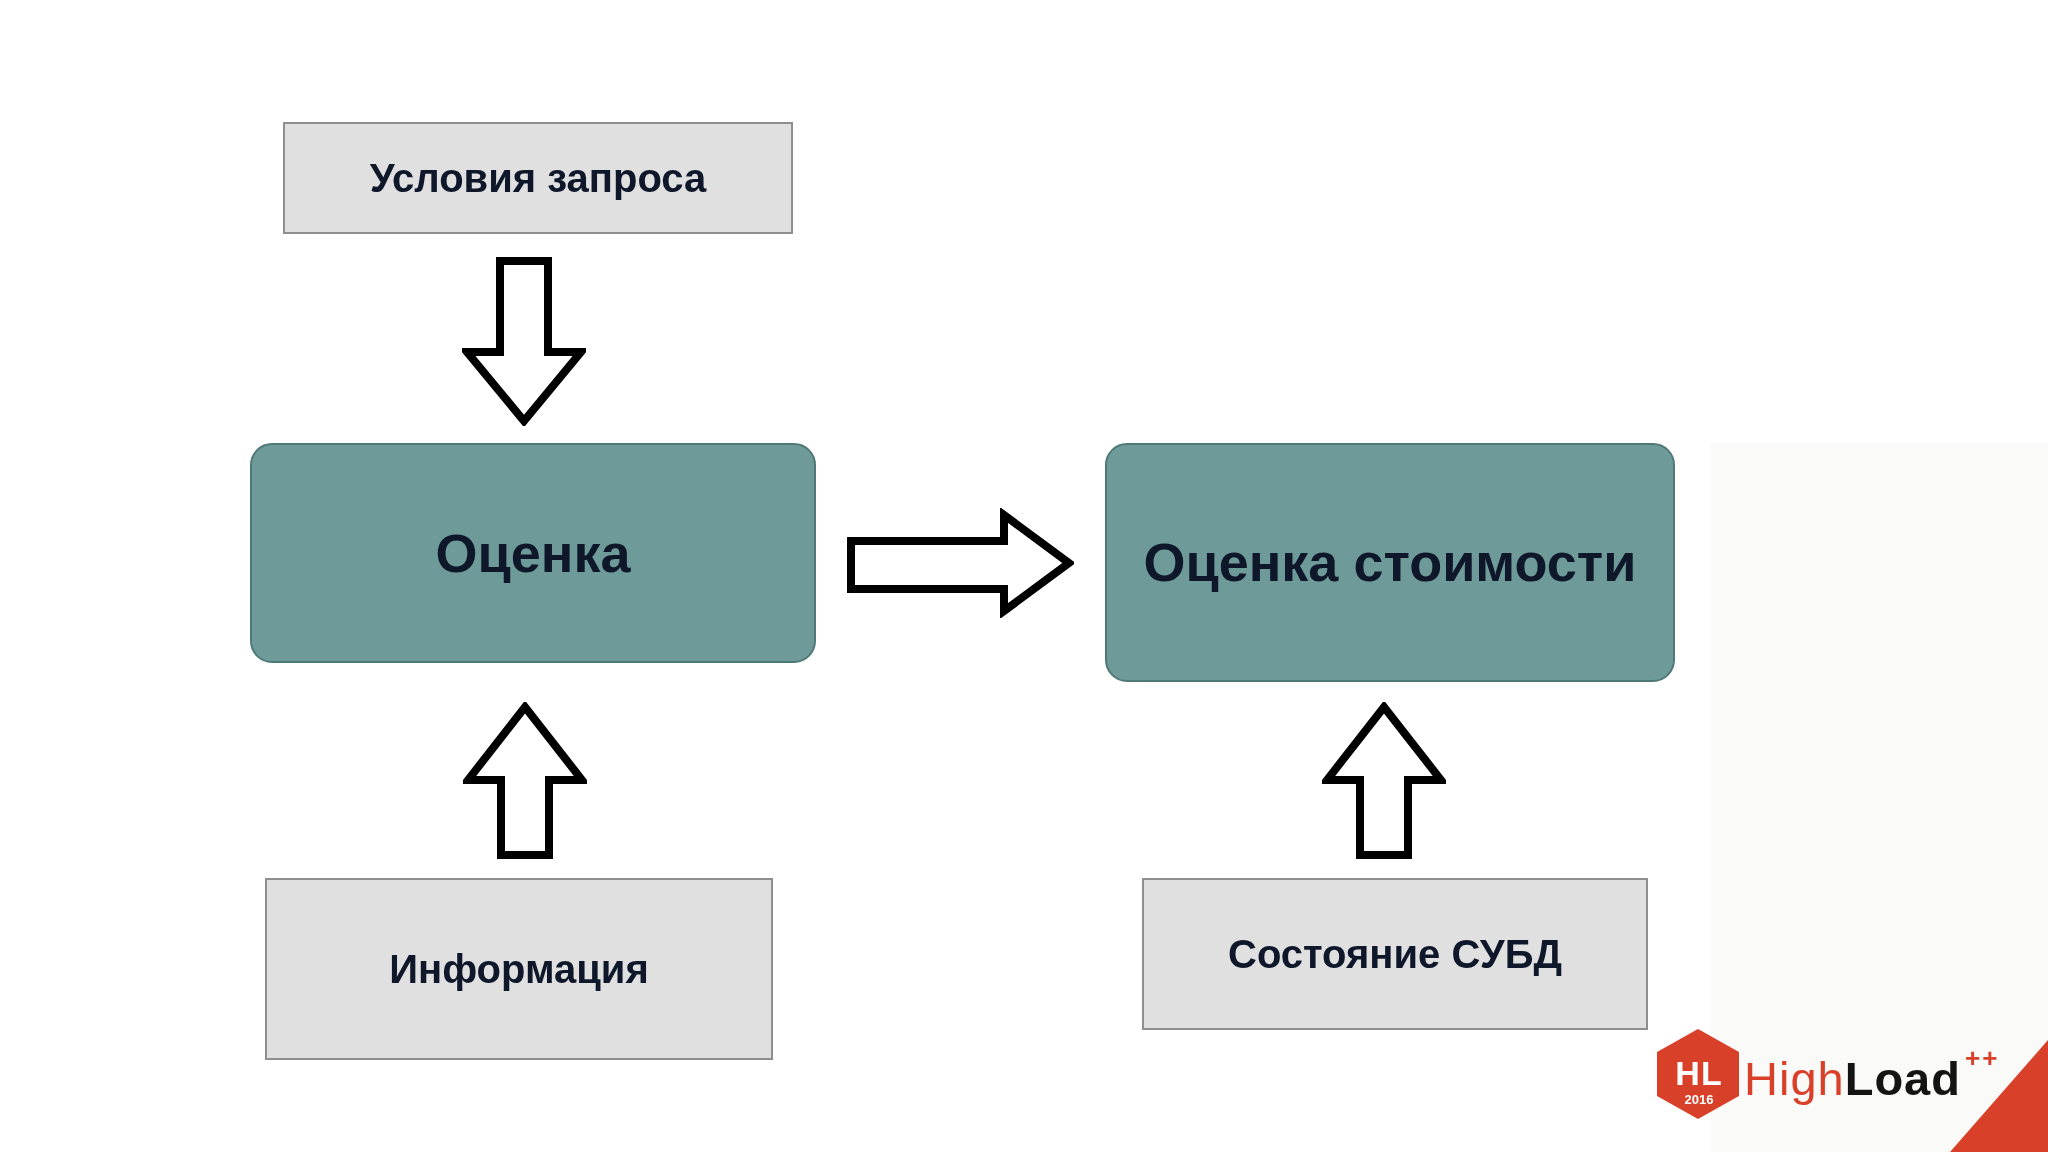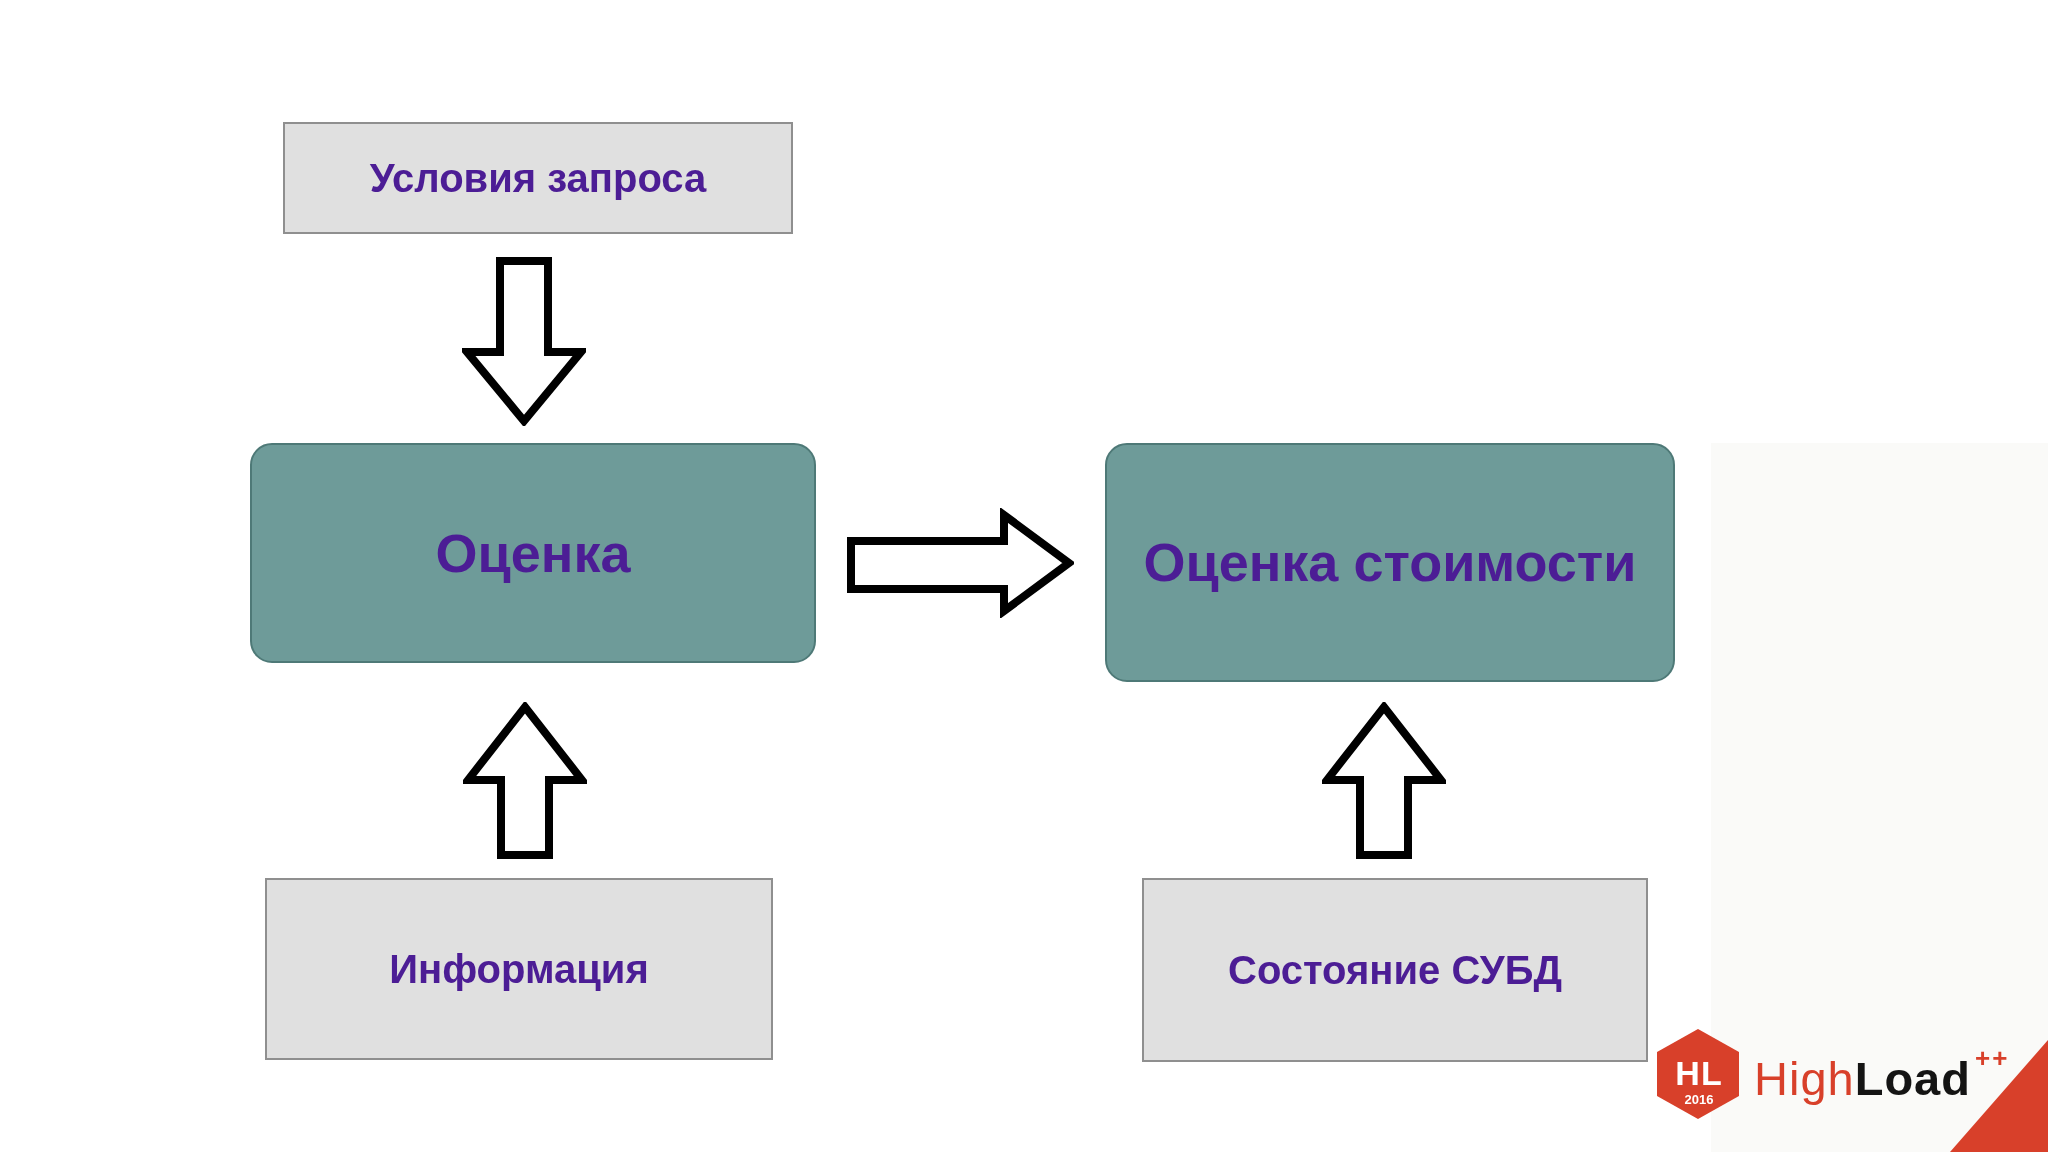--- a/index.html
+++ b/index.html
@@ -13,21 +13,21 @@
     background: #ffffff;
     overflow: hidden;
     font-family: "Liberation Sans", sans-serif;
   }
   .node {
     position: absolute;
     display: flex;
     align-items: center;
     justify-content: center;
     text-align: left;
-    color: #4c1d95;
+    color: #0f172a;
     font-weight: bold;
     box-sizing: border-box;
   }
   .node .lines { display: block; }
   .gray-box {
     background: #e0e0e0;
     border: 2px solid #8f8f8f;
     font-size: 40px;
     line-height: 1.3;
   }
@@ -35,21 +35,21 @@
     background: #6e9b99;
     border: 2px solid #4e7977;
     border-radius: 22px;
     font-size: 54px;
     line-height: 1.38;
   }
   #box-query        { left: 283px;  top: 122px;  width: 510px; height: 112px; }
   #box-cardinality  { left: 250px;  top: 443px;  width: 566px; height: 220px; }
   #box-cost         { left: 1105px; top: 443px;  width: 570px; height: 239px; }
   #box-data-info    { left: 265px;  top: 878px;  width: 508px; height: 182px; }
-  #box-dbms         { left: 1142px; top: 878px;  width: 506px; height: 184px; }
+  #box-dbms         { left: 1142px; top: 878px;  width: 506px; height: 152px; }
 
   .arrow { position: absolute; }
   #arrow-down     { left: 462px;  top: 256px; width: 124px; height: 170px; }
   #arrow-right    { left: 846px;  top: 508px; width: 228px; height: 110px; }
   #arrow-up-left  { left: 463px;  top: 702px; width: 124px; height: 158px; }
   #arrow-up-right { left: 1322px; top: 702px; width: 124px; height: 158px; }
   .arrow svg { display: block; width: 100%; height: 100%; }
   .arrow polygon, .arrow path {
     fill: #ffffff;
     stroke: #000000;
@@ -63,21 +63,20 @@
     left: 1711px; top: 443px;
     width: 337px; height: 709px;
     background: #fafaf8;
   }
 
   #logo {
     position: absolute;
     left: 1656px; top: 1028px;
     display: flex;
     align-items: center;
-    gap: 10px;
   }
   #logo-hexagon { width: 84px; height: 92px; display: block; }
   #logo-hexagon polygon { fill: #d8402a; }
   #logo-hexagon text {
     fill: #ffffff;
     font-family: "Liberation Sans", sans-serif;
     font-weight: bold;
     text-anchor: middle;
   }
   #logo-wordmark {

